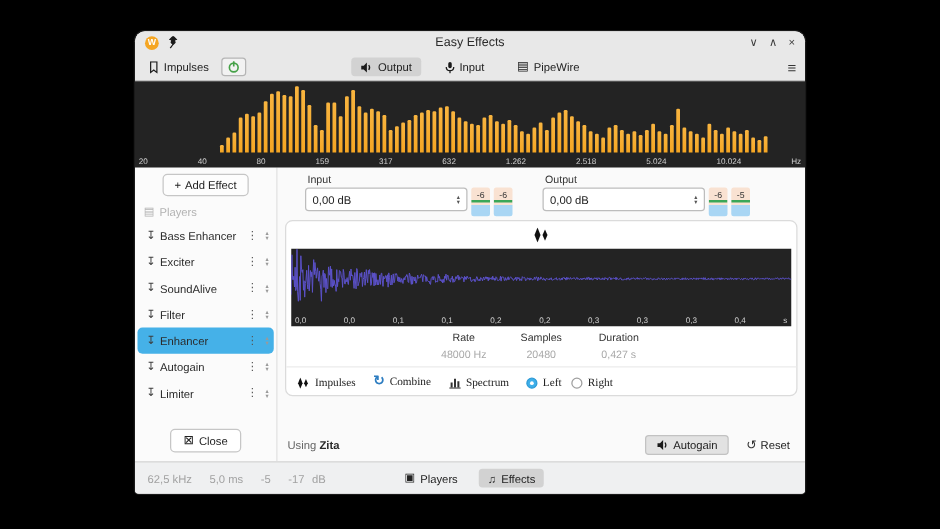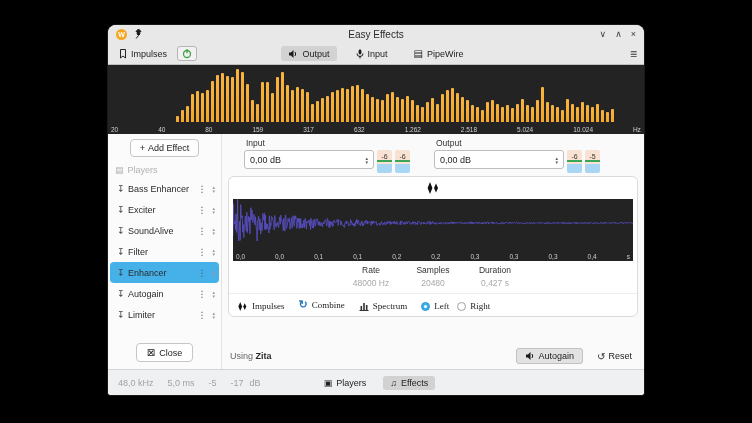--- a/index.html
+++ b/index.html
@@ -487,21 +487,21 @@
           </div>
           <div class="reset-btn">
             <span class="reset-ic">↺</span>
             <span>Reset</span>
           </div>
         </div>
       </div>
     </div>
 
     <div class="statusbar">
-      <span>48,0 kHz</span>
+      <span>62,5 kHz</span>
       <span>5,0 ms</span>
       <span>-5</span>
       <span>-17</span>
       <span style="margin-left:-8px;">dB</span>
       <div class="stat-tabs">
         <div class="stab">
           <span>▣</span>
           <span>Players</span>
         </div>
         <div class="stab active">

